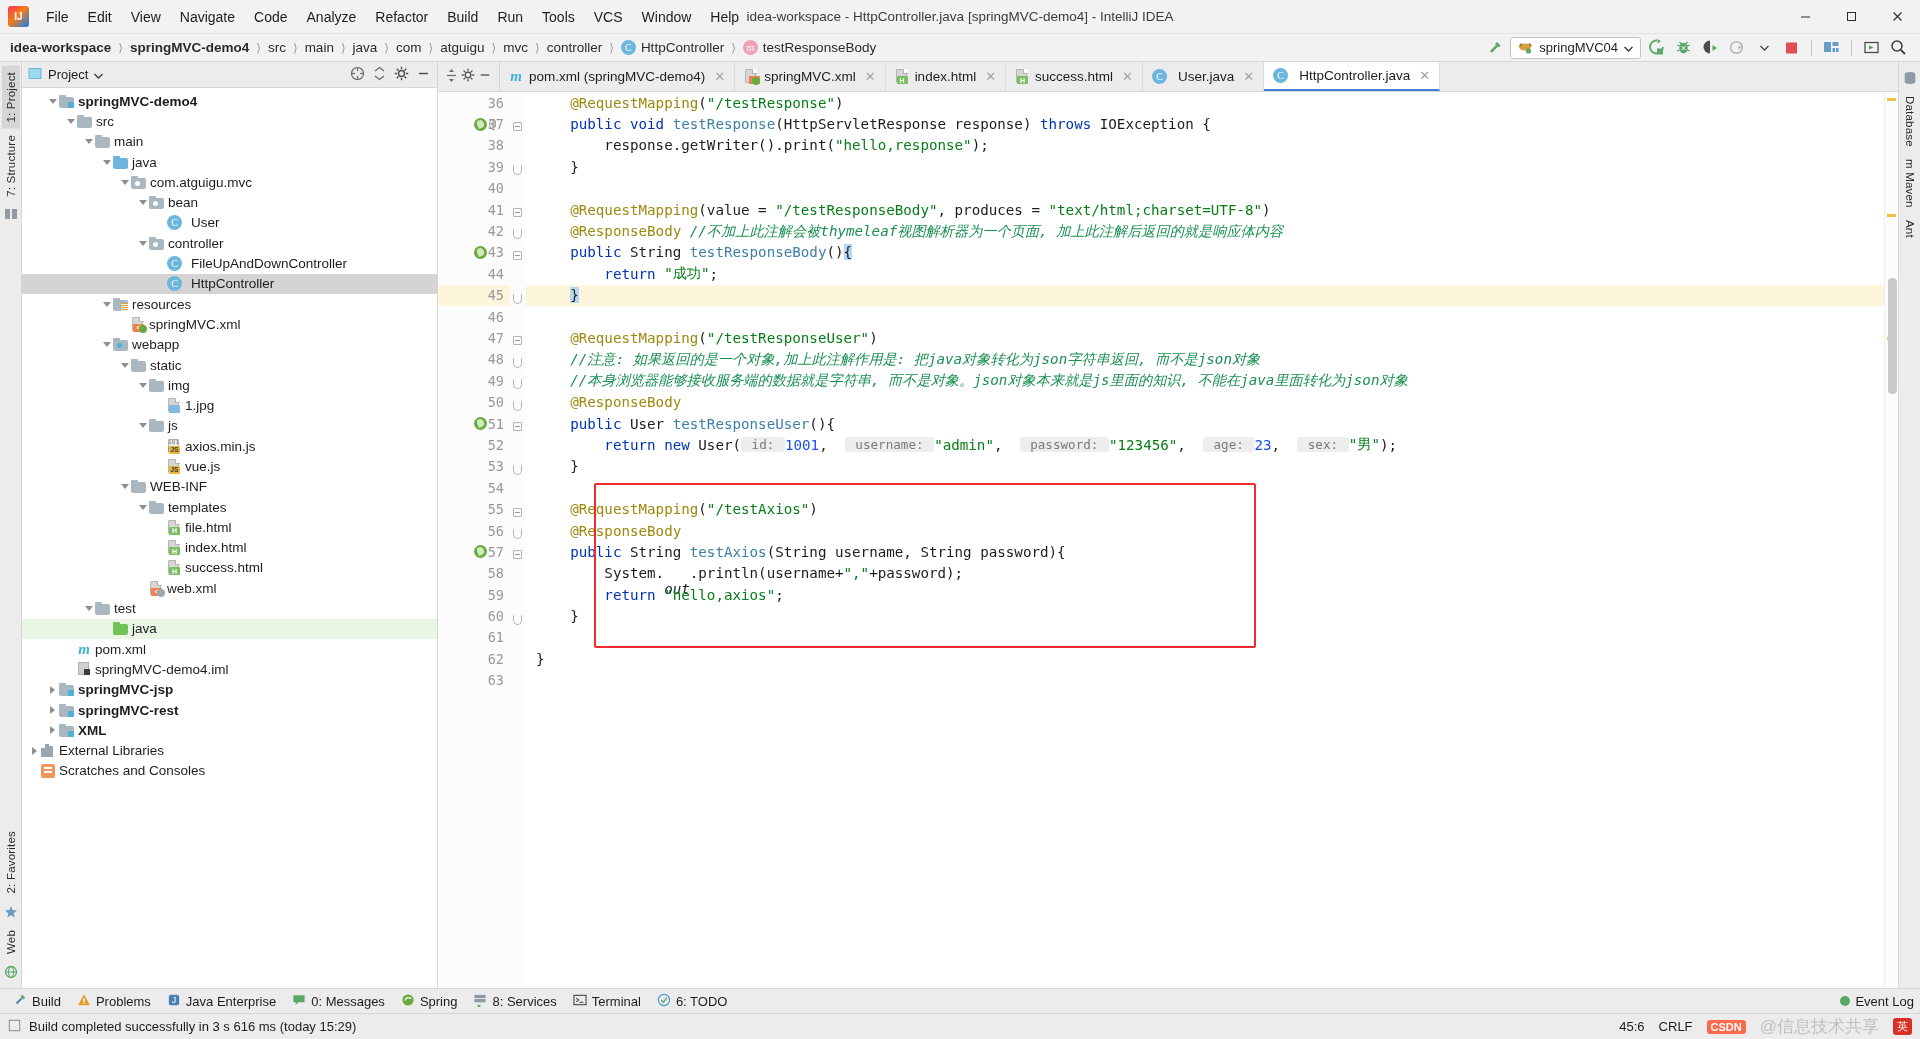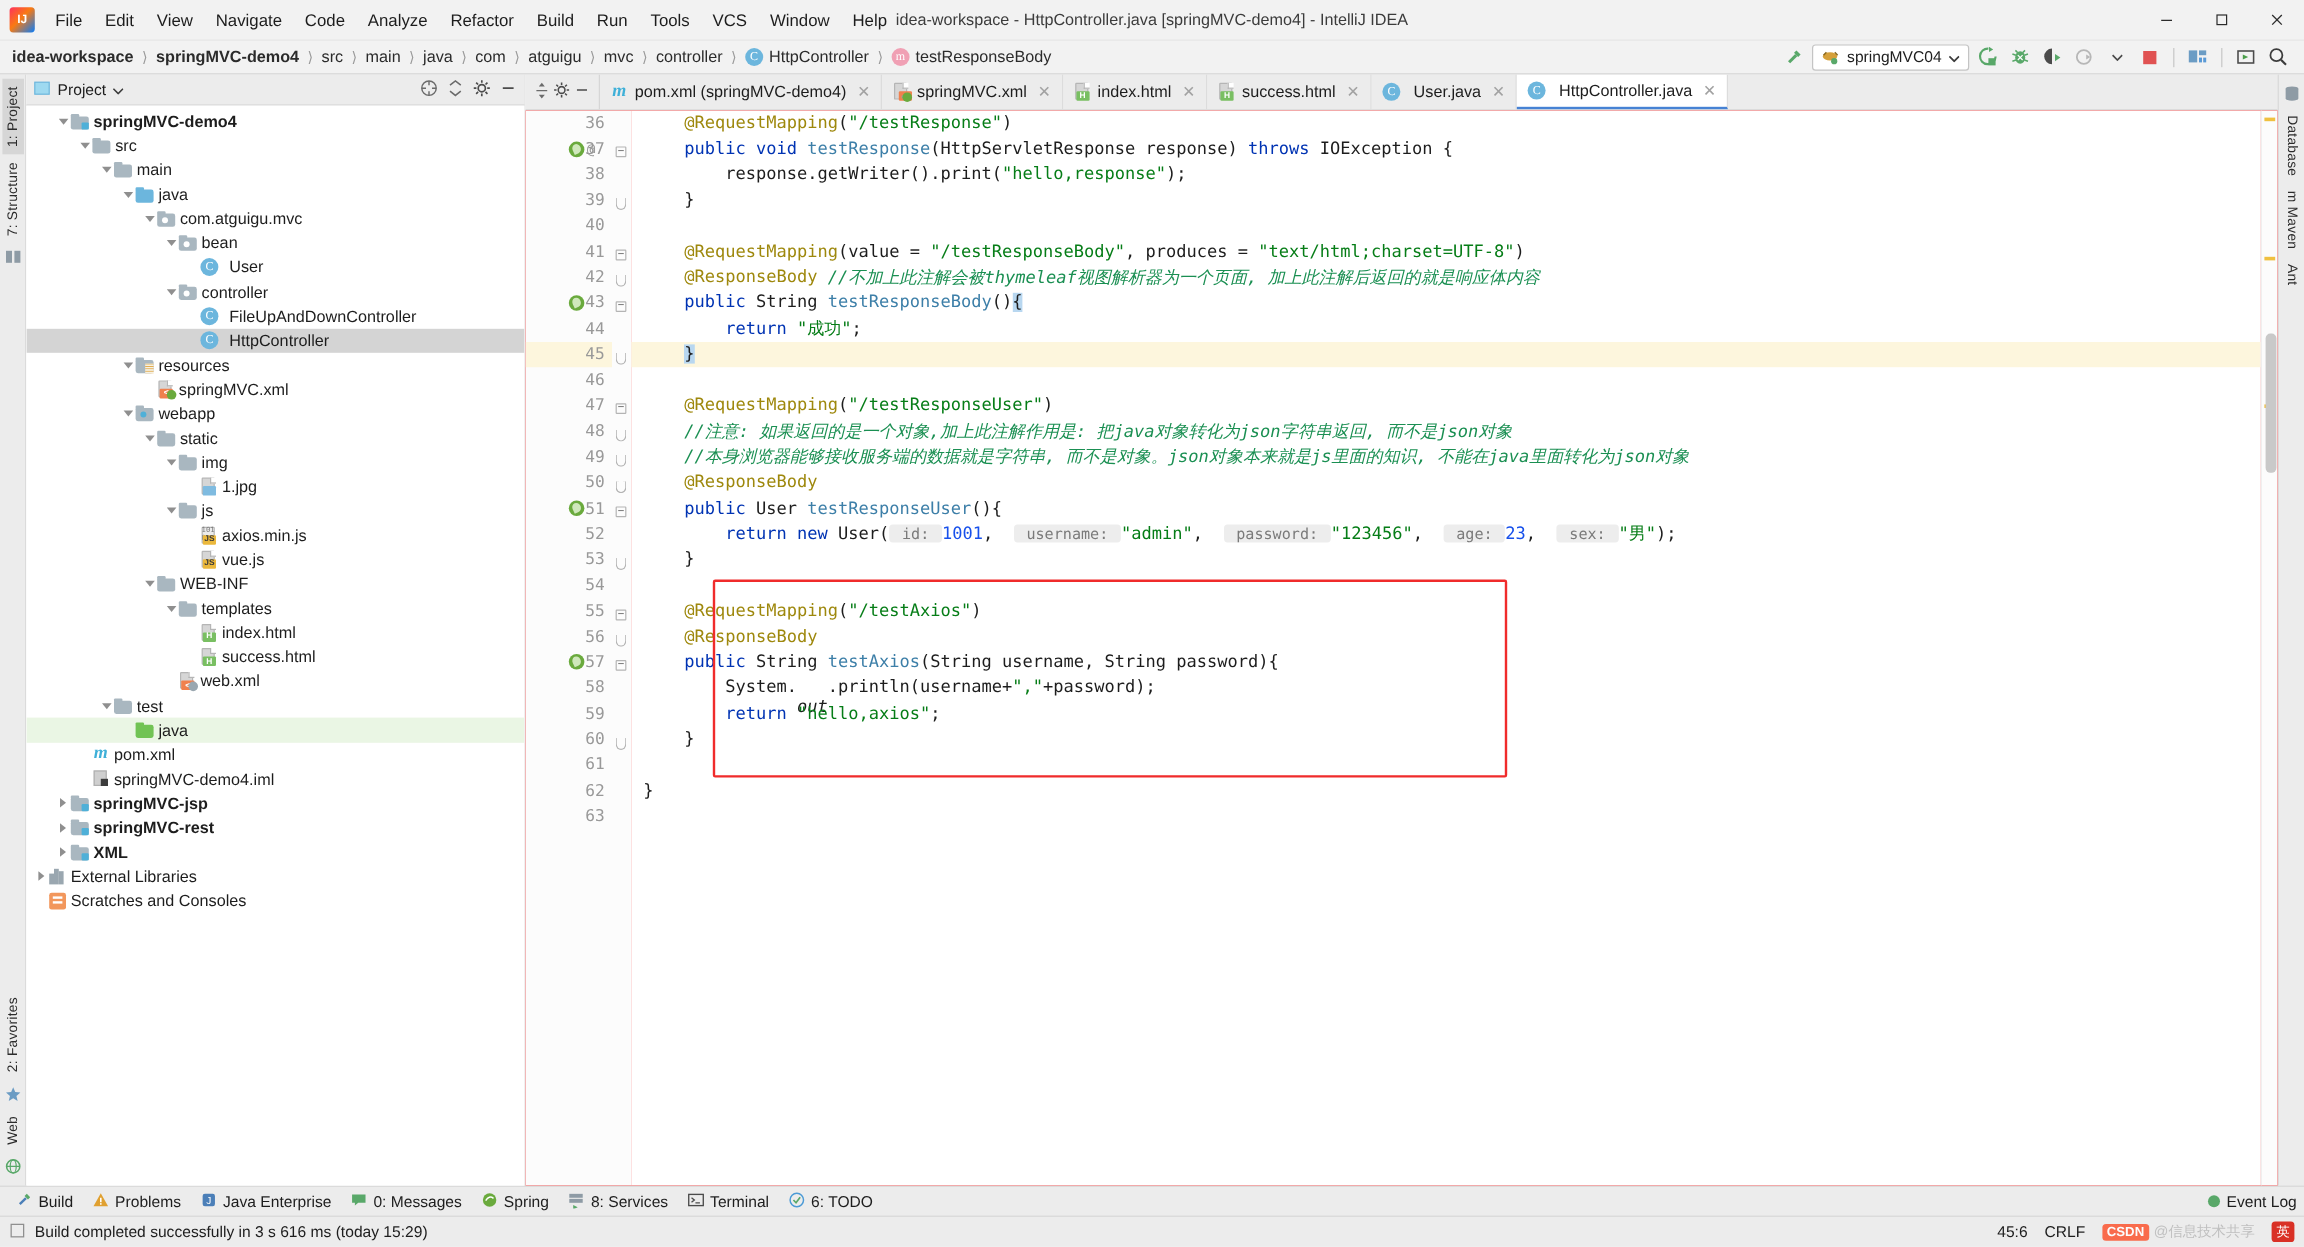--- a/index.html
+++ b/index.html
@@ -190,21 +190,21 @@
   .twb-item { display: flex; align-items: center; gap: 5px; padding: 2px 7px; cursor: default; white-space: nowrap;}
   .statusbar {
     height: 26px; background: #ececec; border-top: 1px solid #d6d6d6; display: flex; align-items: center;
     padding: 0 8px; flex: none; font-size: 13px; color: #1d1d1d;
   }
   .sb-right { margin-left: auto; display: flex; align-items: center; gap: 14px; }
   .evtlog { display:flex;align-items:center;gap:5px; }
   .grn-dot { width:10px;height:10px;border-radius:50%;background:#59a869; }
   .watermark { display:flex; align-items:center; gap:4px; opacity:.85; }
   .wm-csdn { background:#fc5531; color:#fff; font-weight:bold; font-size:11px; padding:1px 4px; border-radius:3px; }
-  .wm-txt { color:#b9b9b9; font-size:12px; }
+  .wm-txt { color:#b9b9b9; font-size:17px;margin-left:10px; }
   .ime-badge { background:#d93025;color:#fff;border-radius:3px;padding:1px 4px;font-size:11px; }
 </style>
 </head>
 <body>
 
 <div class="app">
 
   <div class="titlebar">
     <div class="ij-logo">IJ</div>
     <div class="menubar">
@@ -617,20 +617,30 @@
             <span class="tlabel">templates</span>
           </div>
           <div class="trow">
             <span style="display:inline-block;width:132px;flex:none;"></span>
             <span class="tw"></span>
             <span class="filei">
               <span class="pg"></span>
               <span class="corner"></span>
               <span class="tag h">H</span>
             </span>
+            <span class="tlabel">file.html</span>
+          </div>
+          <div class="trow">
+            <span style="display:inline-block;width:132px;flex:none;"></span>
+            <span class="tw"></span>
+            <span class="filei">
+              <span class="pg"></span>
+              <span class="corner"></span>
+              <span class="tag h">H</span>
+            </span>
             <span class="tlabel">index.html</span>
           </div>
           <div class="trow">
             <span style="display:inline-block;width:132px;flex:none;"></span>
             <span class="tw"></span>
             <span class="filei">
               <span class="pg"></span>
               <span class="corner"></span>
               <span class="tag h">H</span>
             </span>

